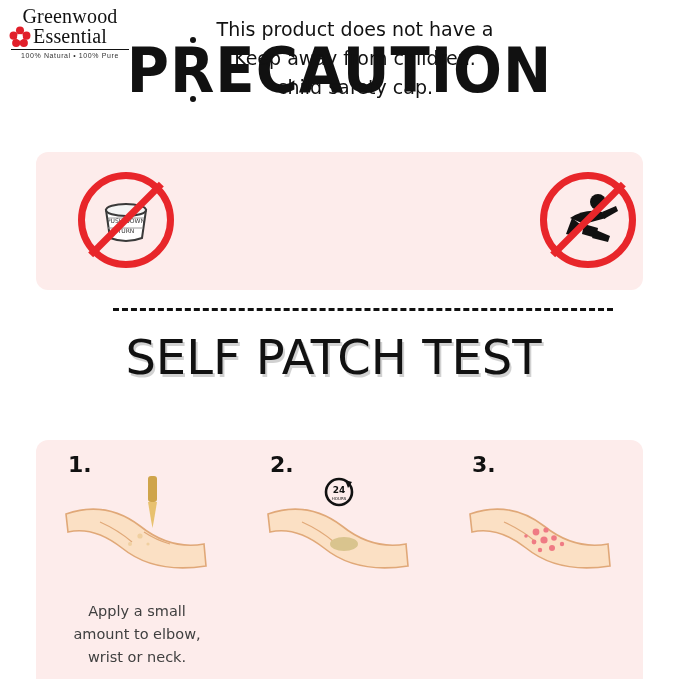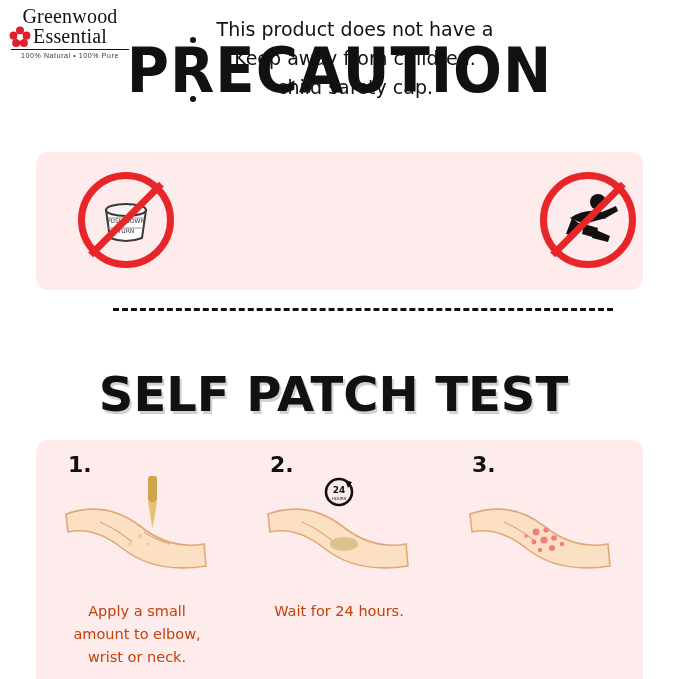--- a/index.html
+++ b/index.html
@@ -65,25 +65,25 @@
     font-family: "DejaVu Sans", sans-serif;
     font-weight: bold;
     font-size: 62px;
     letter-spacing: 1px;
     color: #111111;
     transform: scaleX(0.93);
   }
   .title-patch {
     position: absolute;
     left: 0;
-    top: 366px;
+    top: 329px;
     width: 667px;
     text-align: center;
     font-family: "DejaVu Sans", sans-serif;
-    font-weight: bold;
+    font-weight: normal;
     font-size: 48px;
     letter-spacing: 0px;
     color: #111111;
     text-shadow: 2px 3px 0 rgba(0,0,0,0.18);
   }
 
   
   .panel-precaution {
     position: absolute;
     left: 36px;
@@ -185,21 +185,21 @@
   }
   .step-caption {
     position: absolute;
     top: 160px;
     left: 6px;
     width: 190px;
     text-align: center;
     font-family: "DejaVu Sans", sans-serif;
     font-size: 14.5px;
     line-height: 23px;
-    color: #c2410c;
+    color: #404040;
   }
 </style>
 </head>
 <body>
 
 <div class="page">
 
   <div class="brand">
     <svg class="brand-flower" viewBox="0 0 24 24">
       <g fill="#e11f2a">
@@ -294,23 +294,20 @@
         <path d="M22 44 Q62 30 96 56 Q126 80 160 74 L162 96 Q110 104 78 78 Q50 56 24 62 Z" fill="#fbe0c4" stroke="#e0a878" stroke-width="1.6"></path>
         <path d="M56 52 Q74 60 88 72" fill="none" stroke="#e0a878" stroke-width="1.2"></path>
         <ellipse cx="98" cy="74" rx="14" ry="7" fill="#d9c48e"></ellipse>
         <g>
           <circle cx="93" cy="22" r="13" fill="none" stroke="#111111" stroke-width="2.6"></circle>
           <path d="M99 10 L106 12 L102 18 Z" fill="#111111"></path>
           <text x="93" y="23" font-family="DejaVu Sans, sans-serif" font-weight="bold" font-size="9" fill="#111111" text-anchor="middle">24</text>
           <text x="93" y="30" font-family="DejaVu Sans, sans-serif" font-size="4" fill="#111111" text-anchor="middle">HOURS</text>
         </g>
       </svg>
-      <div class="step-caption">
-        <div style="white-space:pre-line">Wait for 24 hours.</div>
-      </div>
     </div>
 
     <div class="step step-3">
       <div class="step-num">3.</div>
       <svg class="step-art" viewBox="0 0 186 110">
         <path d="M22 44 Q62 30 96 56 Q126 80 160 74 L162 96 Q110 104 78 78 Q50 56 24 62 Z" fill="#fbe0c4" stroke="#e0a878" stroke-width="1.6"></path>
         <path d="M56 52 Q74 60 88 72" fill="none" stroke="#e0a878" stroke-width="1.2"></path>
         <g fill="#ef7b84">
           <circle cx="88" cy="62" r="3.4"></circle>
           <circle cx="98" cy="60" r="2.6"></circle>

